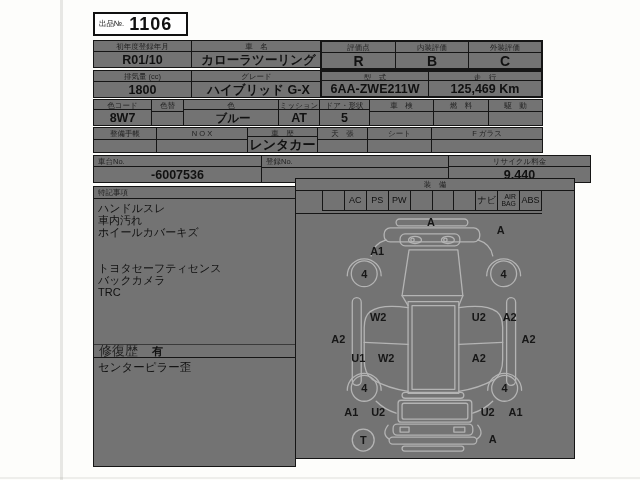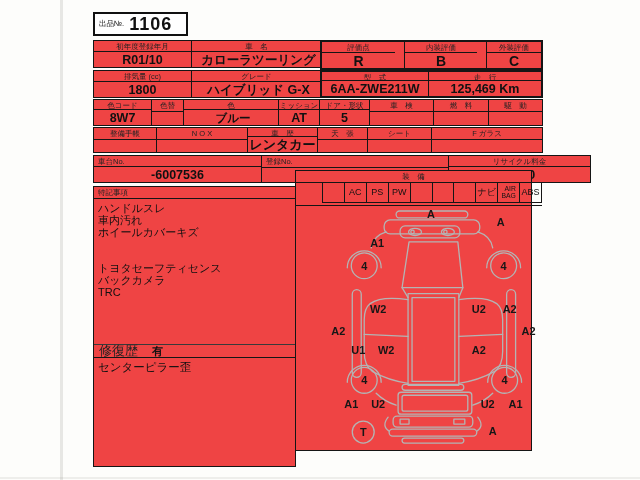--- a/index.html
+++ b/index.html
@@ -8,21 +8,21 @@
     position:relative;
     background:#fdfdfb;
     font-family:"Liberation Sans","DejaVu Sans",sans-serif;
     color:#111;
   }
   .photo-edge-left { position:absolute; left:60px; top:0; width:3px; height:480px;
     background:rgba(110,110,100,0.15); }
   .photo-edge-bottom { position:absolute; left:0; bottom:1px; width:100%; height:2px;
     background:rgba(110,110,100,0.10); }
 
-  .box { position:absolute; background:#ef4444; border:1px solid #151515; display:flex; }
+  .box { position:absolute; background:#737373; border:1px solid #151515; display:flex; }
   .heavy { border-width:2px; }
 
   .cell { display:flex; flex-direction:column; border-left:1px solid #151515; overflow:hidden; }
   .cell:first-child { border-left:none; }
   .cell .h { height:12px; border-bottom:1px solid #151515; font-size:7.5px; line-height:11px;
     text-align:center; color:#222; white-space:nowrap; overflow:hidden; }
   .cell .v { flex:1; font-weight:bold; font-size:12.5px; line-height:14px; text-align:center;
     padding-top:1px; white-space:nowrap; }
   .v-left { text-align:center; padding-left:4px; }
   .v-big { font-size:14px !important; }
@@ -40,21 +40,21 @@
   .notes-key { height:59px; border-bottom:1px solid #151515; font-size:11.5px; padding:3px 4px; }
   .notes-body { height:146px; border-bottom:1px solid #3a3a3a; font-size:11px; line-height:12px;
     padding:3px 4px; white-space:pre-line; }
   .repair-row { height:13px; border-bottom:1px solid #151515; display:flex; align-items:center;
     padding-left:5px; }
   .repair-row .rl { font-size:13px; color:#222; margin-right:14px; }
   .repair-row .rv { font-size:11px; font-weight:bold; }
   .repair-note { flex:1; font-size:11.5px; padding:2px 4px; }
 
   
-  .rightpanel { left:295px; top:170px; width:237px; height:281px; flex-direction:column; }
+  .rightpanel { left:295px; top:178px; width:280px; height:281px; flex-direction:column; }
   .equip-hdr { height:12px; border-bottom:1px solid #151515; font-size:7.5px; line-height:11px;
     text-align:center; color:#222; }
   .equip-strip { position:absolute; left:26px; top:12px; width:220px; height:20px;
     display:flex; border:1px solid #151515; border-top:none; }
   .equip-cell { flex:1; border-left:1px solid #151515; font-size:9px; line-height:9px;
     display:flex; align-items:center; justify-content:center; text-align:right;
     white-space:pre-line; overflow:hidden; }
   .equip-cell:first-child { border-left:none; }
   .equip-cell.small { font-size:6.8px; line-height:6.8px; }
   .diagram-area { position:absolute; left:0; top:34px; width:246px; height:245px;
@@ -79,21 +79,21 @@
   <div class="cell" style="width:97px;">
     <div class="h">初年度登録年月</div>
     <div class="v">R01/10</div>
   </div>
   <div class="cell" style="flex:1;">
     <div class="h">車　名</div>
     <div class="v v-left">カローラツーリング</div>
   </div>
 </div>
 
-<div class="box heavy" style="left:320px;top:40px;width:223px;height:30px;gap:9px;">
+<div class="box heavy" style="left:320px;top:40px;width:223px;height:30px;">
   <div class="cell" style="width:73px;">
     <div class="h">評価点</div>
     <div class="v v-big">R</div>
   </div>
   <div class="cell" style="width:73px;">
     <div class="h">内装評価</div>
     <div class="v v-big">B</div>
   </div>
   <div class="cell" style="flex:1;">
     <div class="h">外装評価</div>

